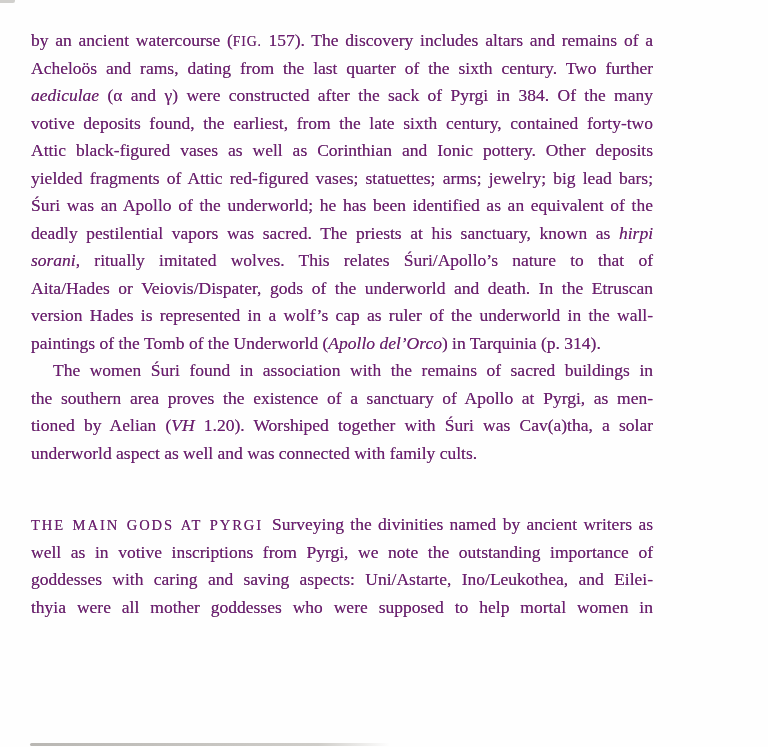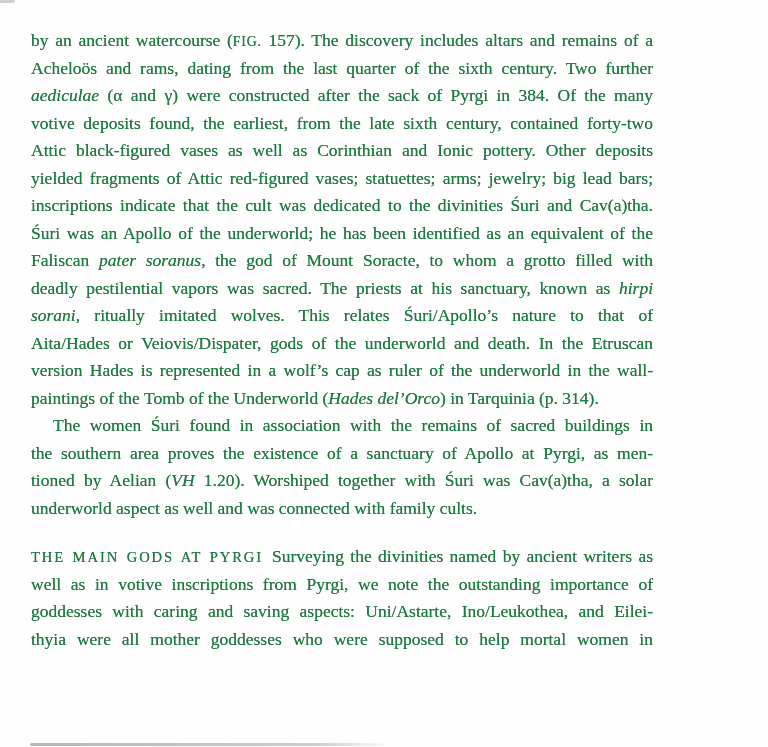--- a/index.html
+++ b/index.html
@@ -7,33 +7,33 @@
     padding: 0;
     background: #ffffff;
   }
   .page {
     position: relative;
     width: 768px;
     height: 747px;
     background: #fefefe;
     overflow: hidden;
     font-family: "Liberation Serif", serif;
-    color: #15803d;
+    color: #701a75;
   }
   .textblock {
     position: absolute;
     left: 31px;
     top: 27px;
     width: 622px;
   }
   .para {
     margin: 0;
   }
   .para.gap-before {
-    margin-top: 21px;
+    margin-top: 44px;
   }
   .line {
     font-size: 17.5px;
     line-height: 27.5px;
     height: 27.5px;
     text-align: justify;
     text-align-last: justify;
     white-space: normal;
     text-shadow: 0 0 0.35px rgba(20, 18, 15, 0.6);
   }
@@ -75,28 +75,26 @@
 <div class="page">
   <div class="artifact artifact-top-left"></div>
   <div class="textblock" id="textblock">
       <div class="para">
         <div class="line"><span class="seg-normal">by an ancient watercourse (</span><span class="seg-smallcaps">FIG.</span><span class="seg-normal"> 157). The discovery includes altars and remains of a</span></div>
         <div class="line"><span class="seg-normal">Acheloös and rams, dating from the last quarter of the sixth century. Two further</span></div>
         <div class="line"><span class="seg-italic">aediculae</span><span class="seg-normal"> (α and γ) were constructed after the sack of Pyrgi in 384. Of the many</span></div>
         <div class="line"><span class="seg-normal">votive deposits found, the earliest, from the late sixth century, contained forty-two</span></div>
         <div class="line"><span class="seg-normal">Attic black-figured vases as well as Corinthian and Ionic pottery. Other deposits</span></div>
         <div class="line"><span class="seg-normal">yielded fragments of Attic red-figured vases; statuettes; arms; jewelry; big lead bars;</span></div>
-        <div class="line"><span class="seg-normal">inscriptions indicate that the cult was dedicated to the divinities Śuri and Cav(a)tha.</span></div>
         <div class="line"><span class="seg-normal">Śuri was an Apollo of the underworld; he has been identified as an equivalent of the</span></div>
-        <div class="line"><span class="seg-normal">Faliscan </span><span class="seg-italic">pater soranus</span><span class="seg-normal">, the god of Mount Soracte, to whom a grotto filled with</span></div>
         <div class="line"><span class="seg-normal">deadly pestilential vapors was sacred. The priests at his sanctuary, known as </span><span class="seg-italic">hirpi</span></div>
         <div class="line"><span class="seg-italic">sorani</span><span class="seg-normal">, ritually imitated wolves. This relates Śuri/Apollo’s nature to that of</span></div>
         <div class="line"><span class="seg-normal">Aita/Hades or Veiovis/Dispater, gods of the underworld and death. In the Etruscan</span></div>
         <div class="line"><span class="seg-normal">version Hades is represented in a wolf’s cap as ruler of the underworld in the wall-</span></div>
-        <div class="line no-just"><span class="seg-normal">paintings of the Tomb of the Underworld (</span><span class="seg-italic">Hades del’Orco</span><span class="seg-normal">) in Tarquinia (p. 314).</span></div>
+        <div class="line no-just"><span class="seg-normal">paintings of the Tomb of the Underworld (</span><span class="seg-italic">Apollo del’Orco</span><span class="seg-normal">) in Tarquinia (p. 314).</span></div>
       </div>
       <div class="para">
         <div class="line indent"><span class="seg-normal">The women Śuri found in association with the remains of sacred buildings in</span></div>
         <div class="line"><span class="seg-normal">the southern area proves the existence of a sanctuary of Apollo at Pyrgi, as men-</span></div>
         <div class="line"><span class="seg-normal">tioned by Aelian (</span><span class="seg-italic">VH</span><span class="seg-normal"> 1.20). Worshiped together with Śuri was Cav(a)tha, a solar</span></div>
         <div class="line no-just"><span class="seg-normal">underworld aspect as well and was connected with family cults.</span></div>
       </div>
       <div class="para gap-before">
         <div class="line"><span class="seg-heading">THE MAIN GODS AT PYRGI</span><span class="seg-normal">Surveying the divinities named by ancient writers as</span></div>
         <div class="line"><span class="seg-normal">well as in votive inscriptions from Pyrgi, we note the outstanding importance of</span></div>

